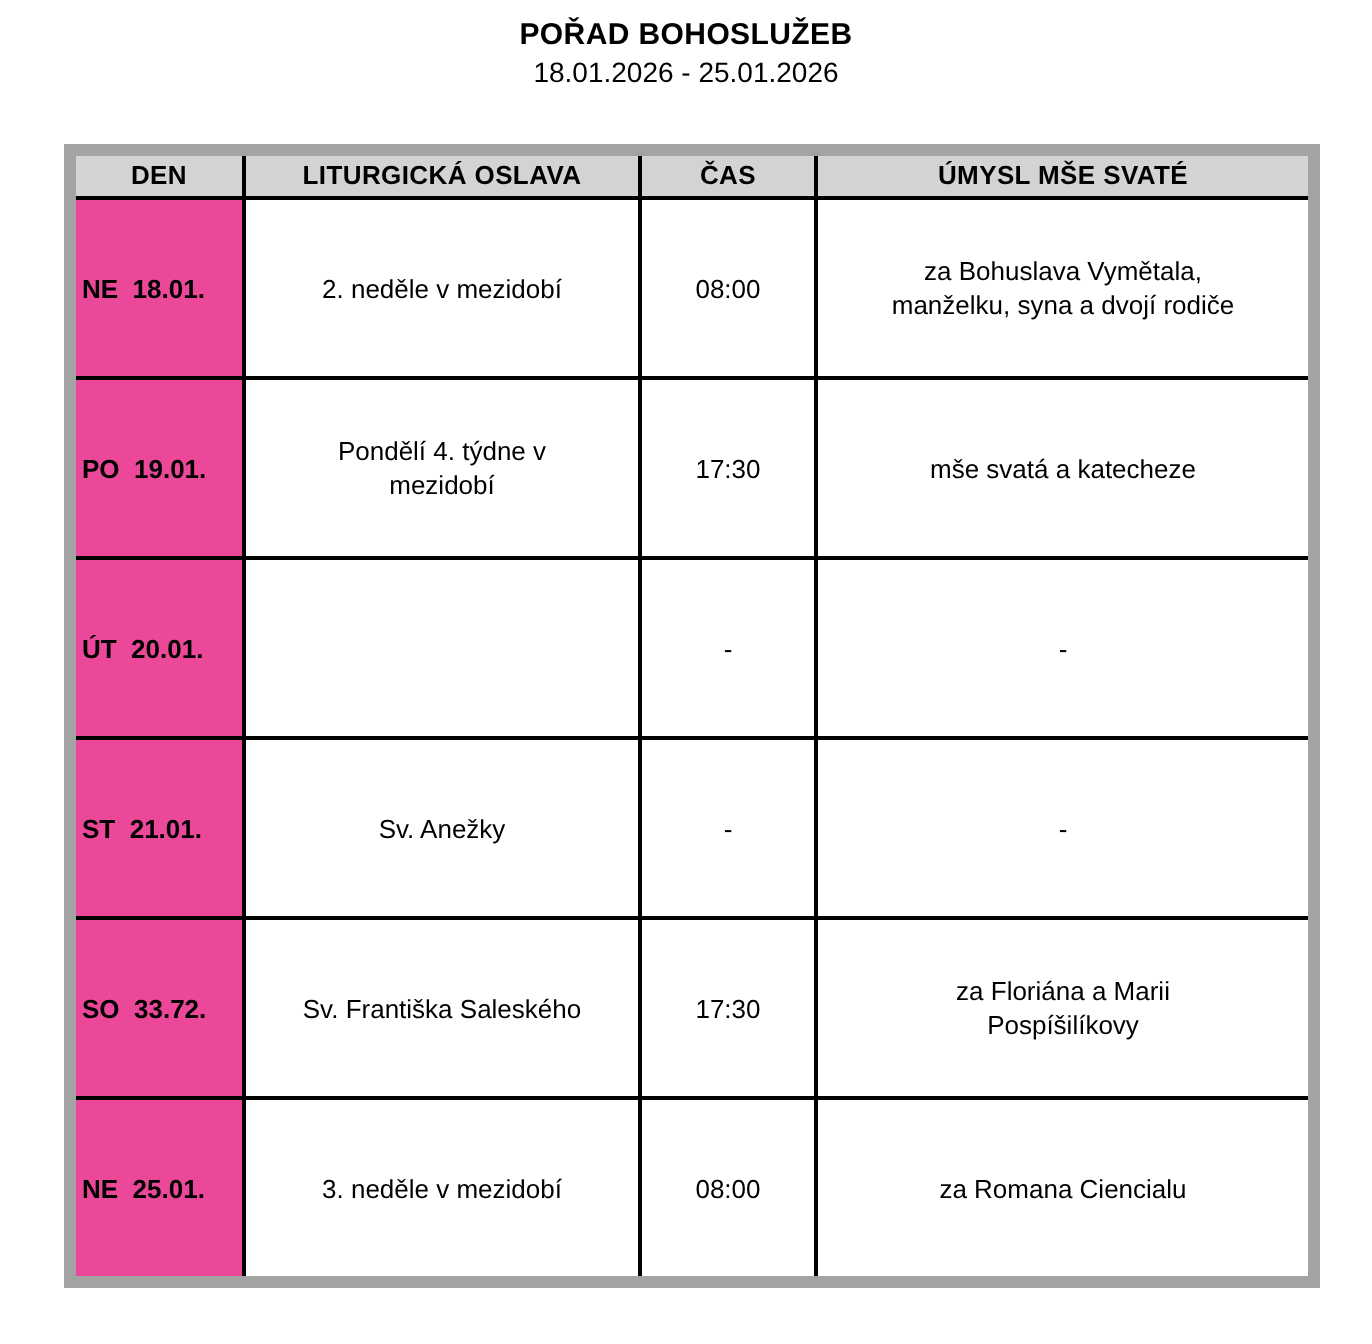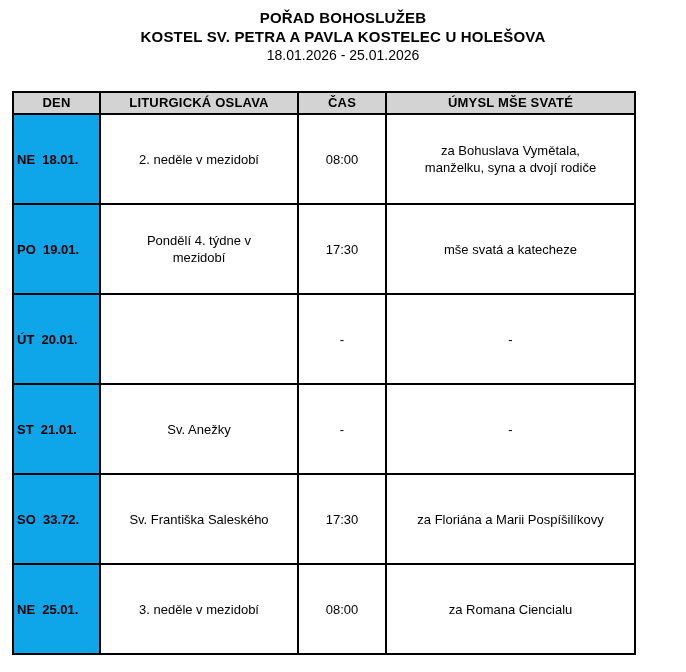--- a/index.html
+++ b/index.html
@@ -27,22 +27,22 @@
   }
   .doc-daterange {
     font-size: 14px;
     font-weight: normal;
     line-height: 19px;
   }
   table.schedule {
     border-collapse: collapse;
     table-layout: fixed;
     width: 622px;
-    margin: 26px 0 0 12px;
-    border: 2px solid #a3a3a3;
+    margin: 26px 0 0 32px;
+    border: 6px solid #a3a3a3;
   }
   .schedule th, .schedule td {
     border: 2px solid #000000;
     overflow: hidden;
   }
   .schedule th {
     background: #d3d3d3;
     font-size: 13px;
     font-weight: bold;
     height: 17px;
@@ -51,21 +51,21 @@
     letter-spacing: 0.2px;
   }
   .schedule td {
     height: 64px;
     font-size: 13px;
     text-align: center;
     vertical-align: middle;
     line-height: 17px;
   }
   .schedule td.day {
-    background: #0ea5e9;
+    background: #ec4899;
     font-weight: bold;
     text-align: left;
     padding: 0 2px 0 3px;
     white-space: pre;
   }
   .schedule td.liturgy {
     padding: 12px 20px;
   }
   .schedule td.time {
     padding: 4px 2px;
@@ -74,21 +74,20 @@
     padding: 0 30px;
   }
 </style>
 </head>
 <body>
 
 <div class="page">
 
   <div class="doc-header">
     <div class="doc-title">POŘAD BOHOSLUŽEB</div>
-    <div class="doc-subtitle">KOSTEL SV. PETRA A PAVLA KOSTELEC U HOLEŠOVA</div>
     <div class="doc-daterange">18.01.2026 - 25.01.2026</div>
   </div>
 
   <table class="schedule">
     <colgroup>
       <col style="width:87px">
       <col style="width:198px">
       <col style="width:88px">
       <col style="width:249px">
     </colgroup>

